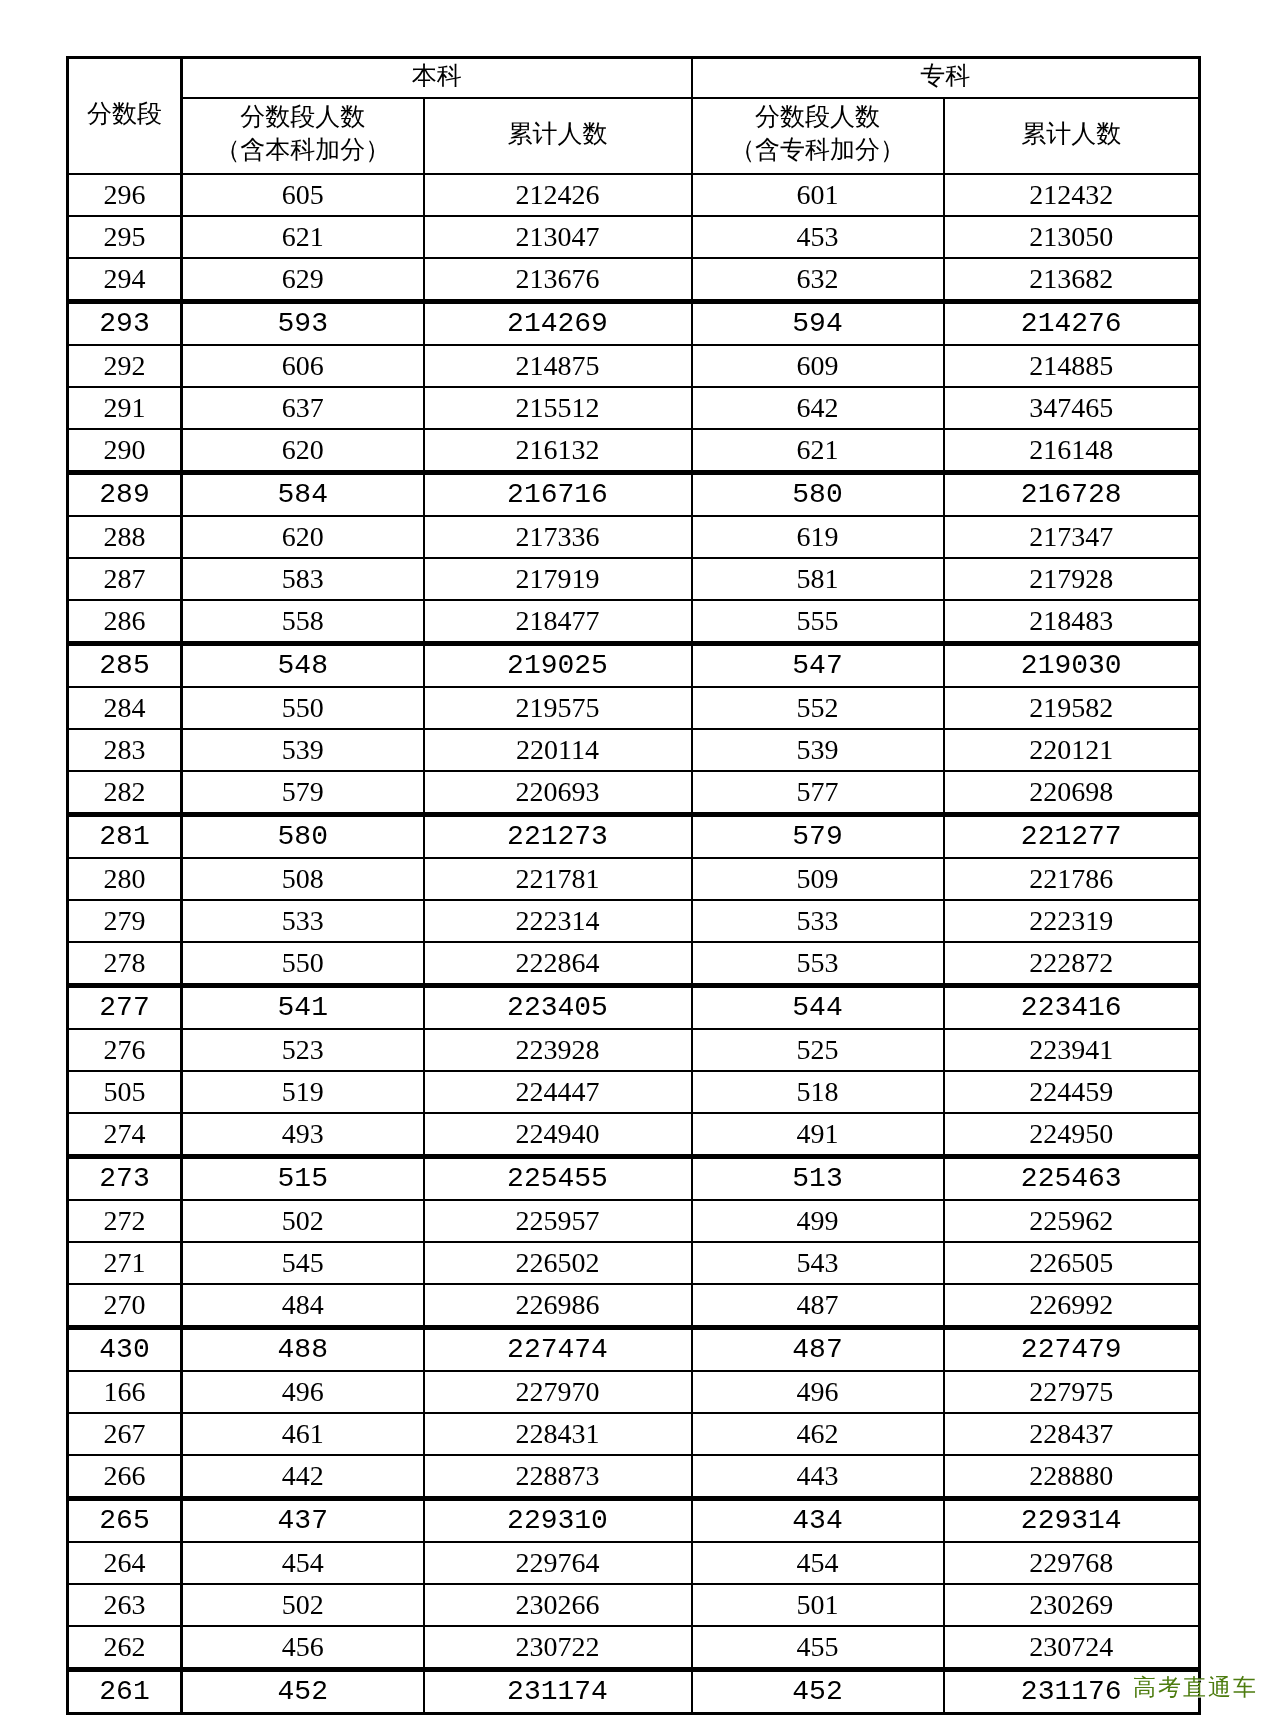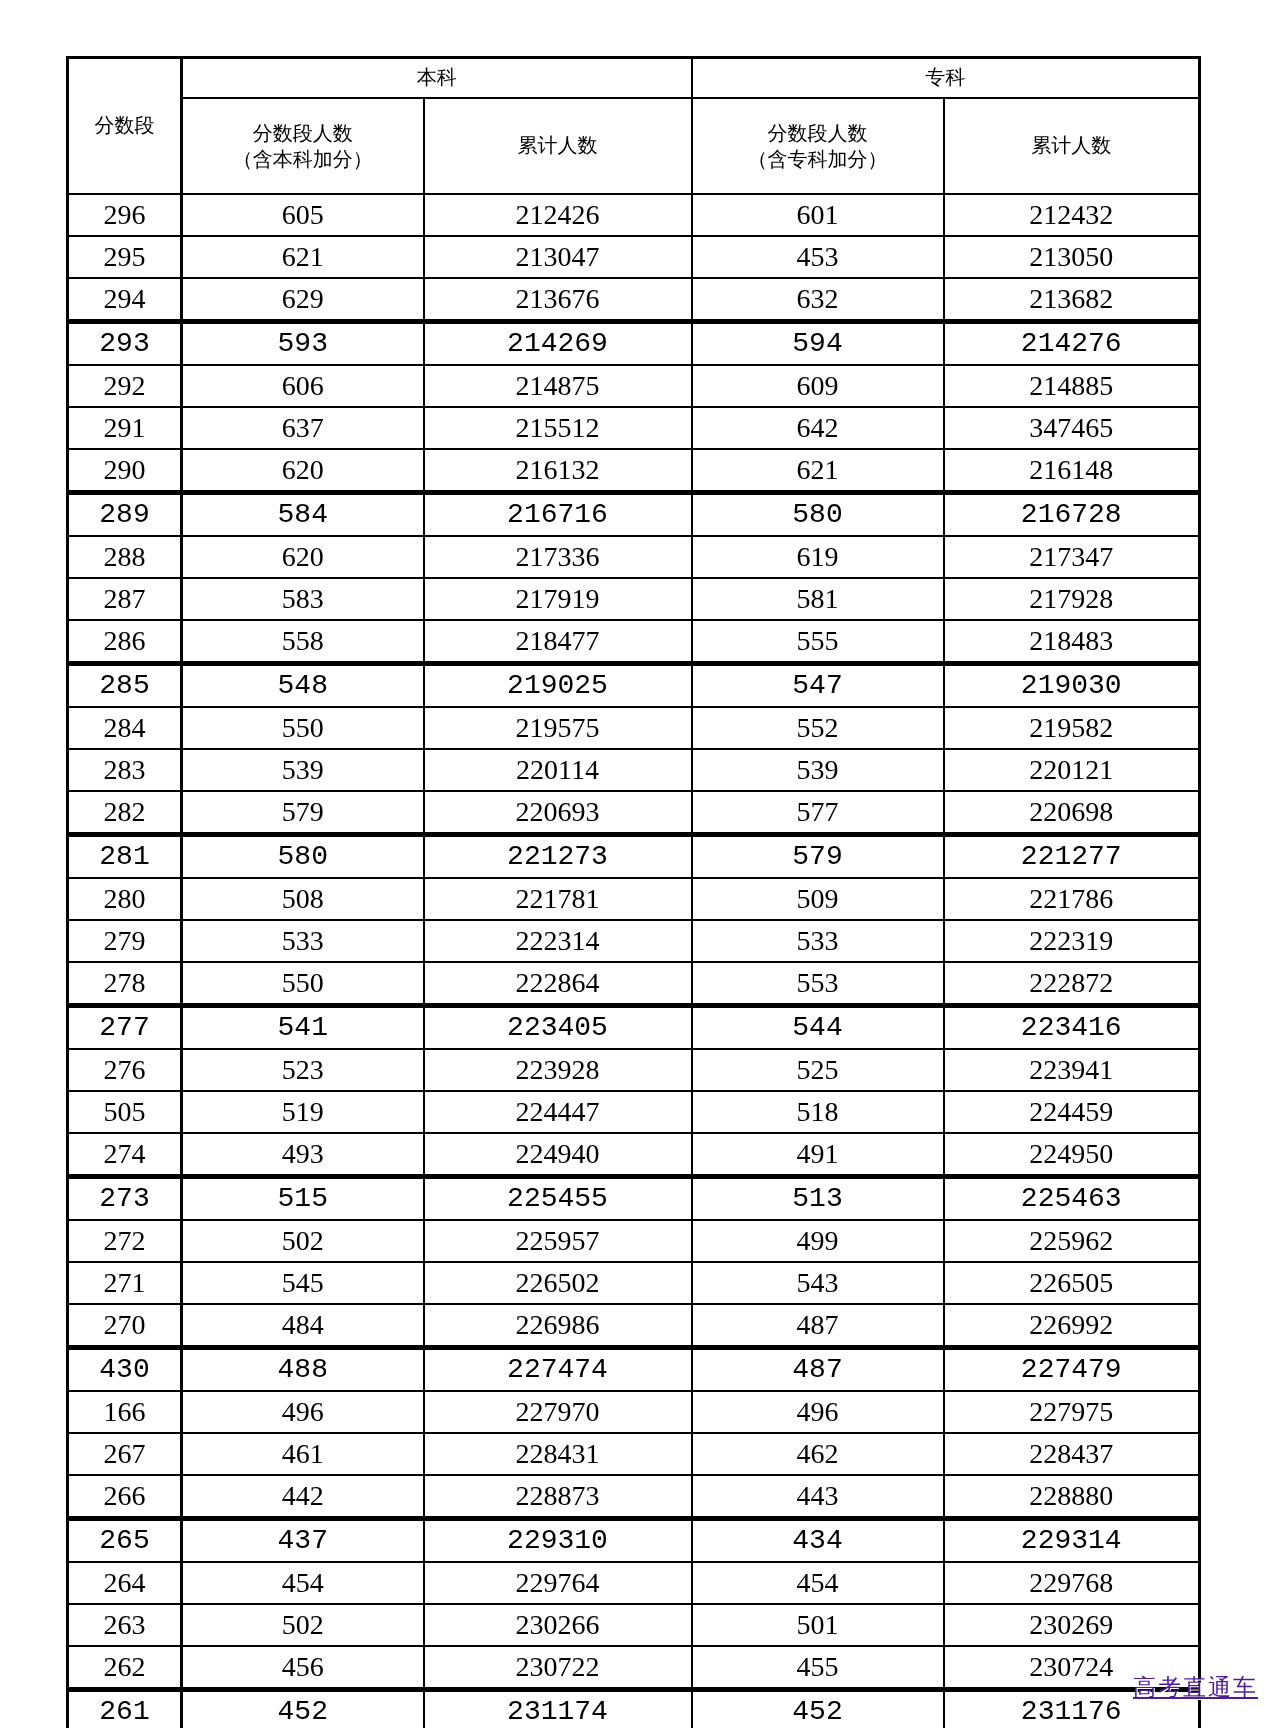--- a/index.html
+++ b/index.html
@@ -23,42 +23,42 @@
   }
   .score-table th, .score-table td {
     border: 2px solid #000;
     text-align: center;
     vertical-align: middle;
     padding: 0;
     font-weight: normal;
     overflow: hidden;
   }
   .score-table thead th {
-    font-size: 20px;
+    font-size: 25px;
     line-height: 1.35;
+    font-family: Liberation Mono, monospace;
   }
   .score-table thead tr.group-row { height: 40px; }
-  .score-table thead tr.sub-row  { height: 96px; }
+  .score-table thead tr.sub-row  { height: 76px; }
   .score-table .subline { display: block; line-height: 1.3; }
   .score-table tbody td {
     font-family: "Liberation Serif", "DejaVu Serif", serif;
     font-size: 28px;
     height: 40px;
   }
   .score-table .first-col { border-right-width: 3px; }
   .score-table tr.thick-top td { border-top-width: 5px; font-family: Liberation Mono, monospace; }
   .watermark {
     position: absolute;
     top: 1672px;
     right: 22px;
     font-size: 23px;
     letter-spacing: 2px;
-    color: #4c1d95;
+    color: #4d7c0f;
     text-shadow: 1px 1px 0 #ffffff;
-    text-decoration: underline;
   }
 </style>
 </head>
 <body>
 
 <div class="page">
 
   <table class="score-table">
     <colgroup>
       <col style="width:114px">

